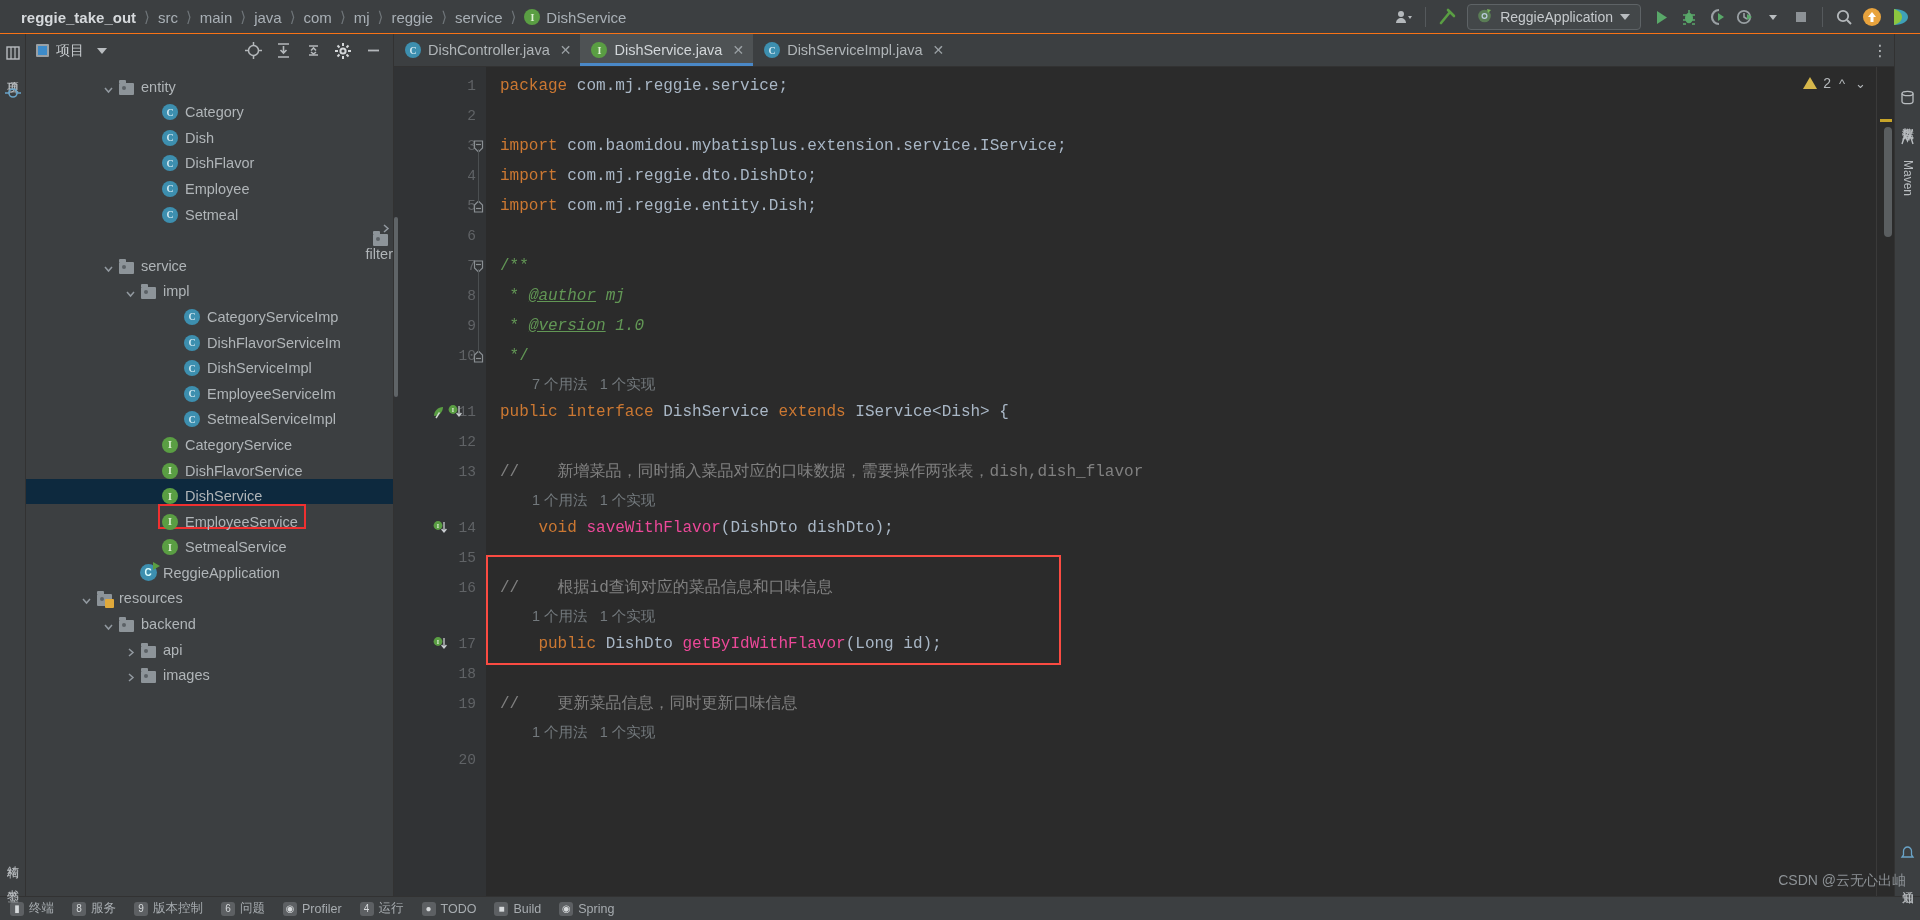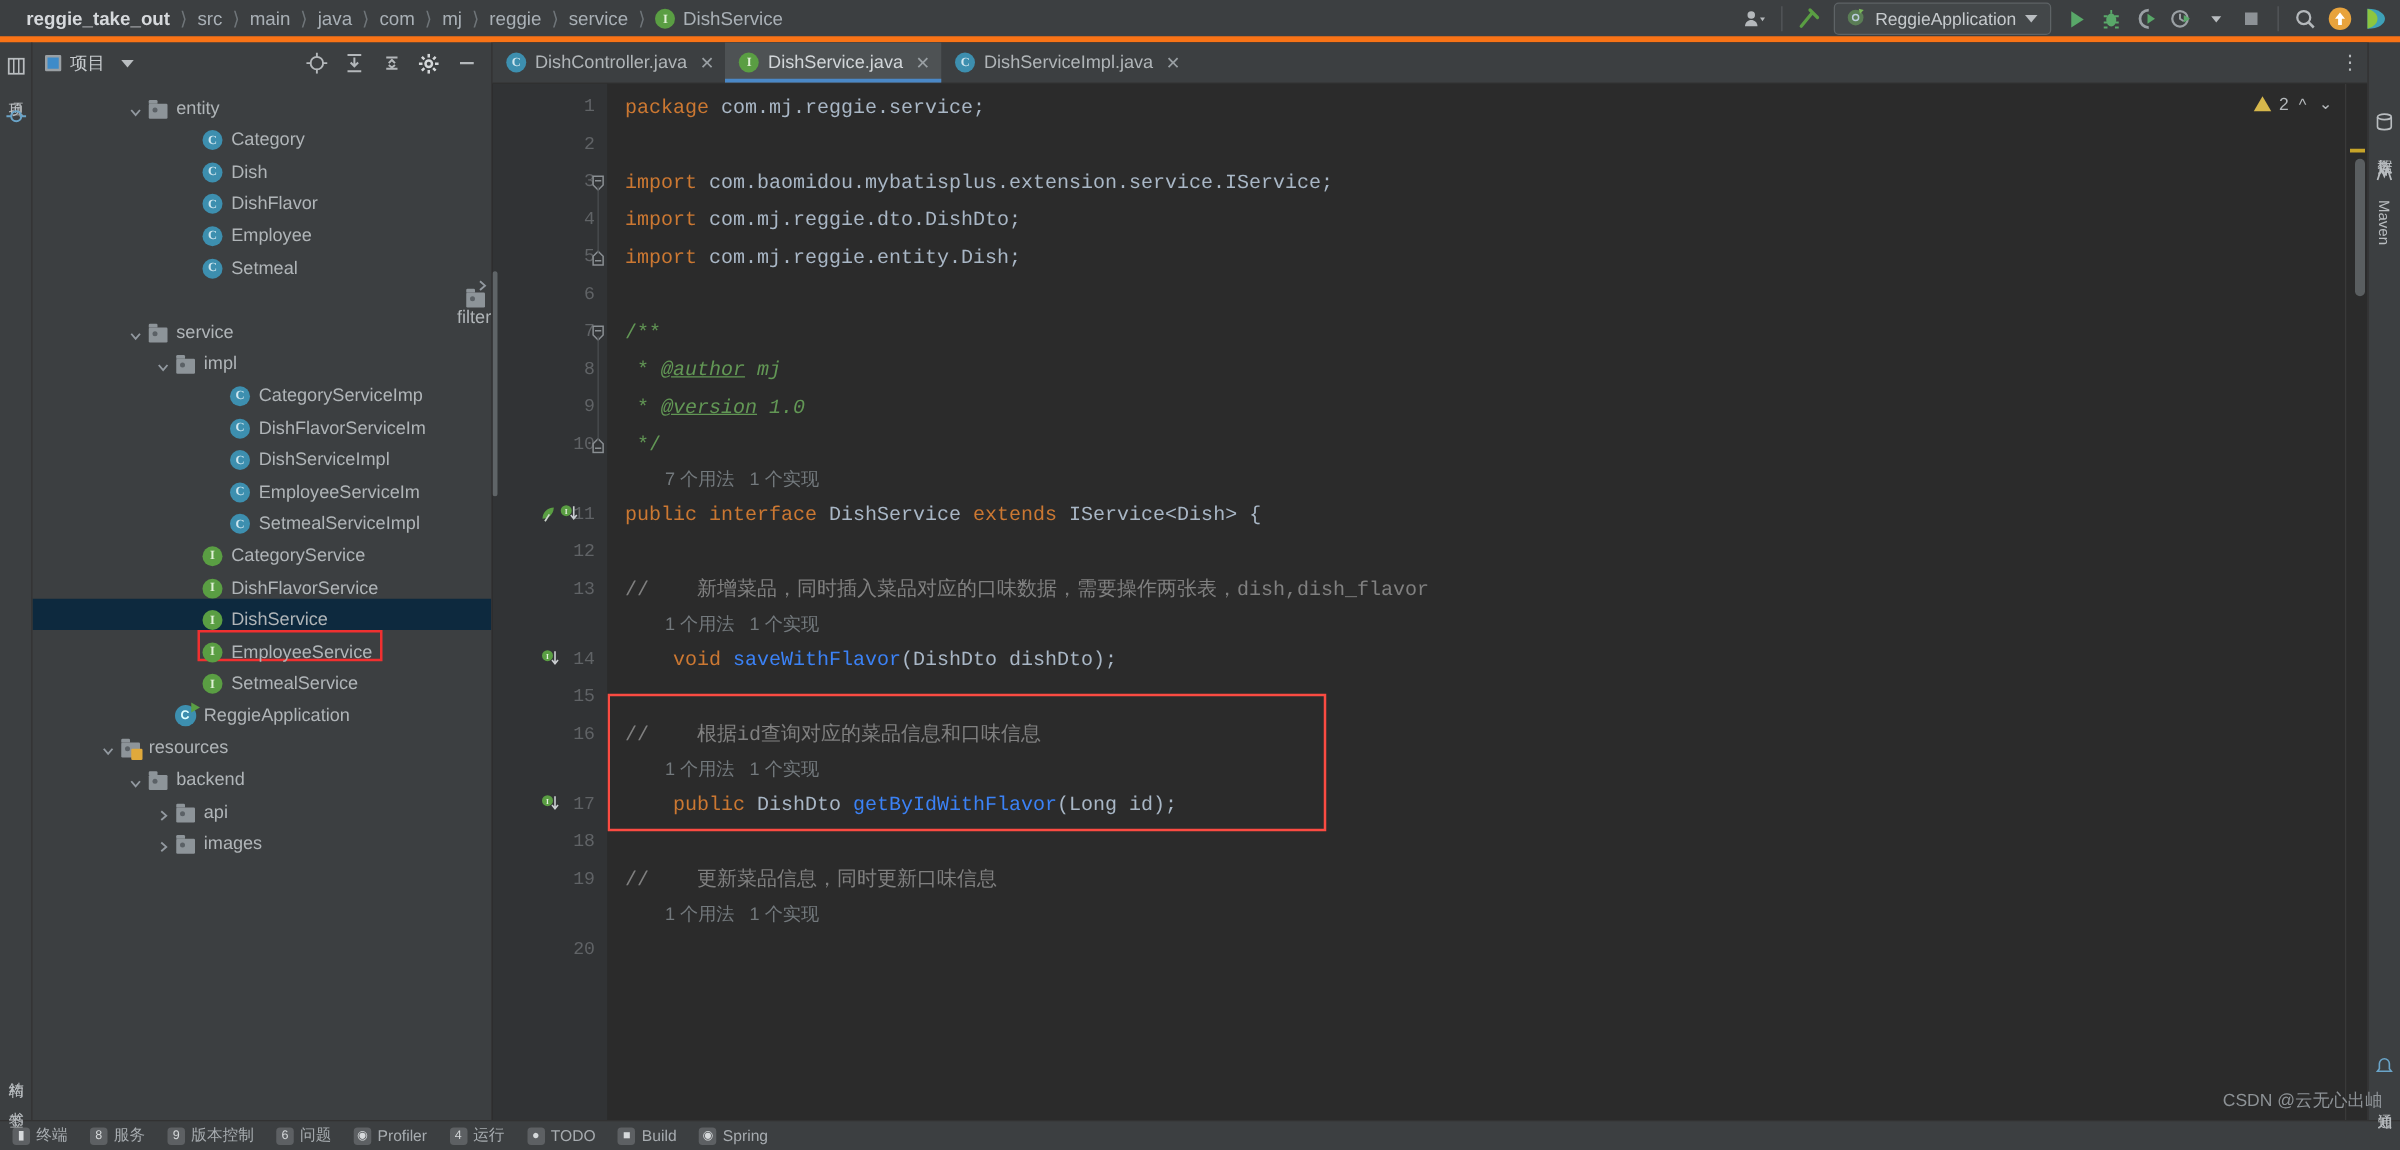--- a/index.html
+++ b/index.html
@@ -9,21 +9,21 @@
     font-family: "Liberation Sans", "DejaVu Sans", sans-serif;
     overflow: hidden;
     color: #bbbbbb;
   }
   .ide { position: relative; width: 1920px; height: 920px; display: flex; flex-direction: column; background: #3c3f41; }
 
   
   .topbar {
     height: 34px; min-height: 34px; background: #3c3f41;
     display: flex; align-items: center; padding: 1px 6px 0 14px;
-    border-bottom: 5px solid #f97316;
+    border-bottom: 1px solid #f97316;
   }
   .crumbs { display: flex; align-items: center; gap: 0px; flex: 0 0 auto; }
   .crumb {
     font-size: 15px; color: #a9b0b6; padding: 0 7px; white-space: nowrap;
     display: flex; align-items: center; gap: 6px;
   }
   .crumb.root { font-weight: bold; color: #d6d9dc; }
   .crumb-sep { color: #6f7579; font-size: 15px; padding: 0 1px; }
   .topbar-spacer { flex: 1 1 auto; }
 
@@ -150,21 +150,21 @@
     position: absolute; left: 14px; height: 26px; line-height: 26px; white-space: pre;
     color: #73797d; font-family: "Liberation Sans", sans-serif; font-size: 14.5px;
   }
   .kw { color: #cc7832; }
   .plain { color: #a9b7c6; }
   .cmt { color: #808080; }
   .jdoc { color: #629755; }
   .jtag { color: #629755; font-style: italic; text-decoration: underline; }
   .jtxt { color: #629755; font-style: italic; }
   .type { color: #a9b7c6; }
-  .mth { color: #3b82f6; }
+  .mth { color: #ec4899; }
 
   .redbox-code { position: absolute; border: 2px solid #fb4b42; pointer-events: none; }
 
   
   .inspect {
     width: 18px; min-width: 18px; background: #2b2b2b; position: relative; border-left: 1px solid #3a3a3a;
   }
   .inspect-scroll { position: absolute; right: 2px; top: 60px; width: 8px; height: 110px; background: #5a5e60; border-radius: 4px; }
   .warnmark { position: absolute; right: 2px; top: 52px; width: 12px; height: 3px; background: #c7a429; }
 

